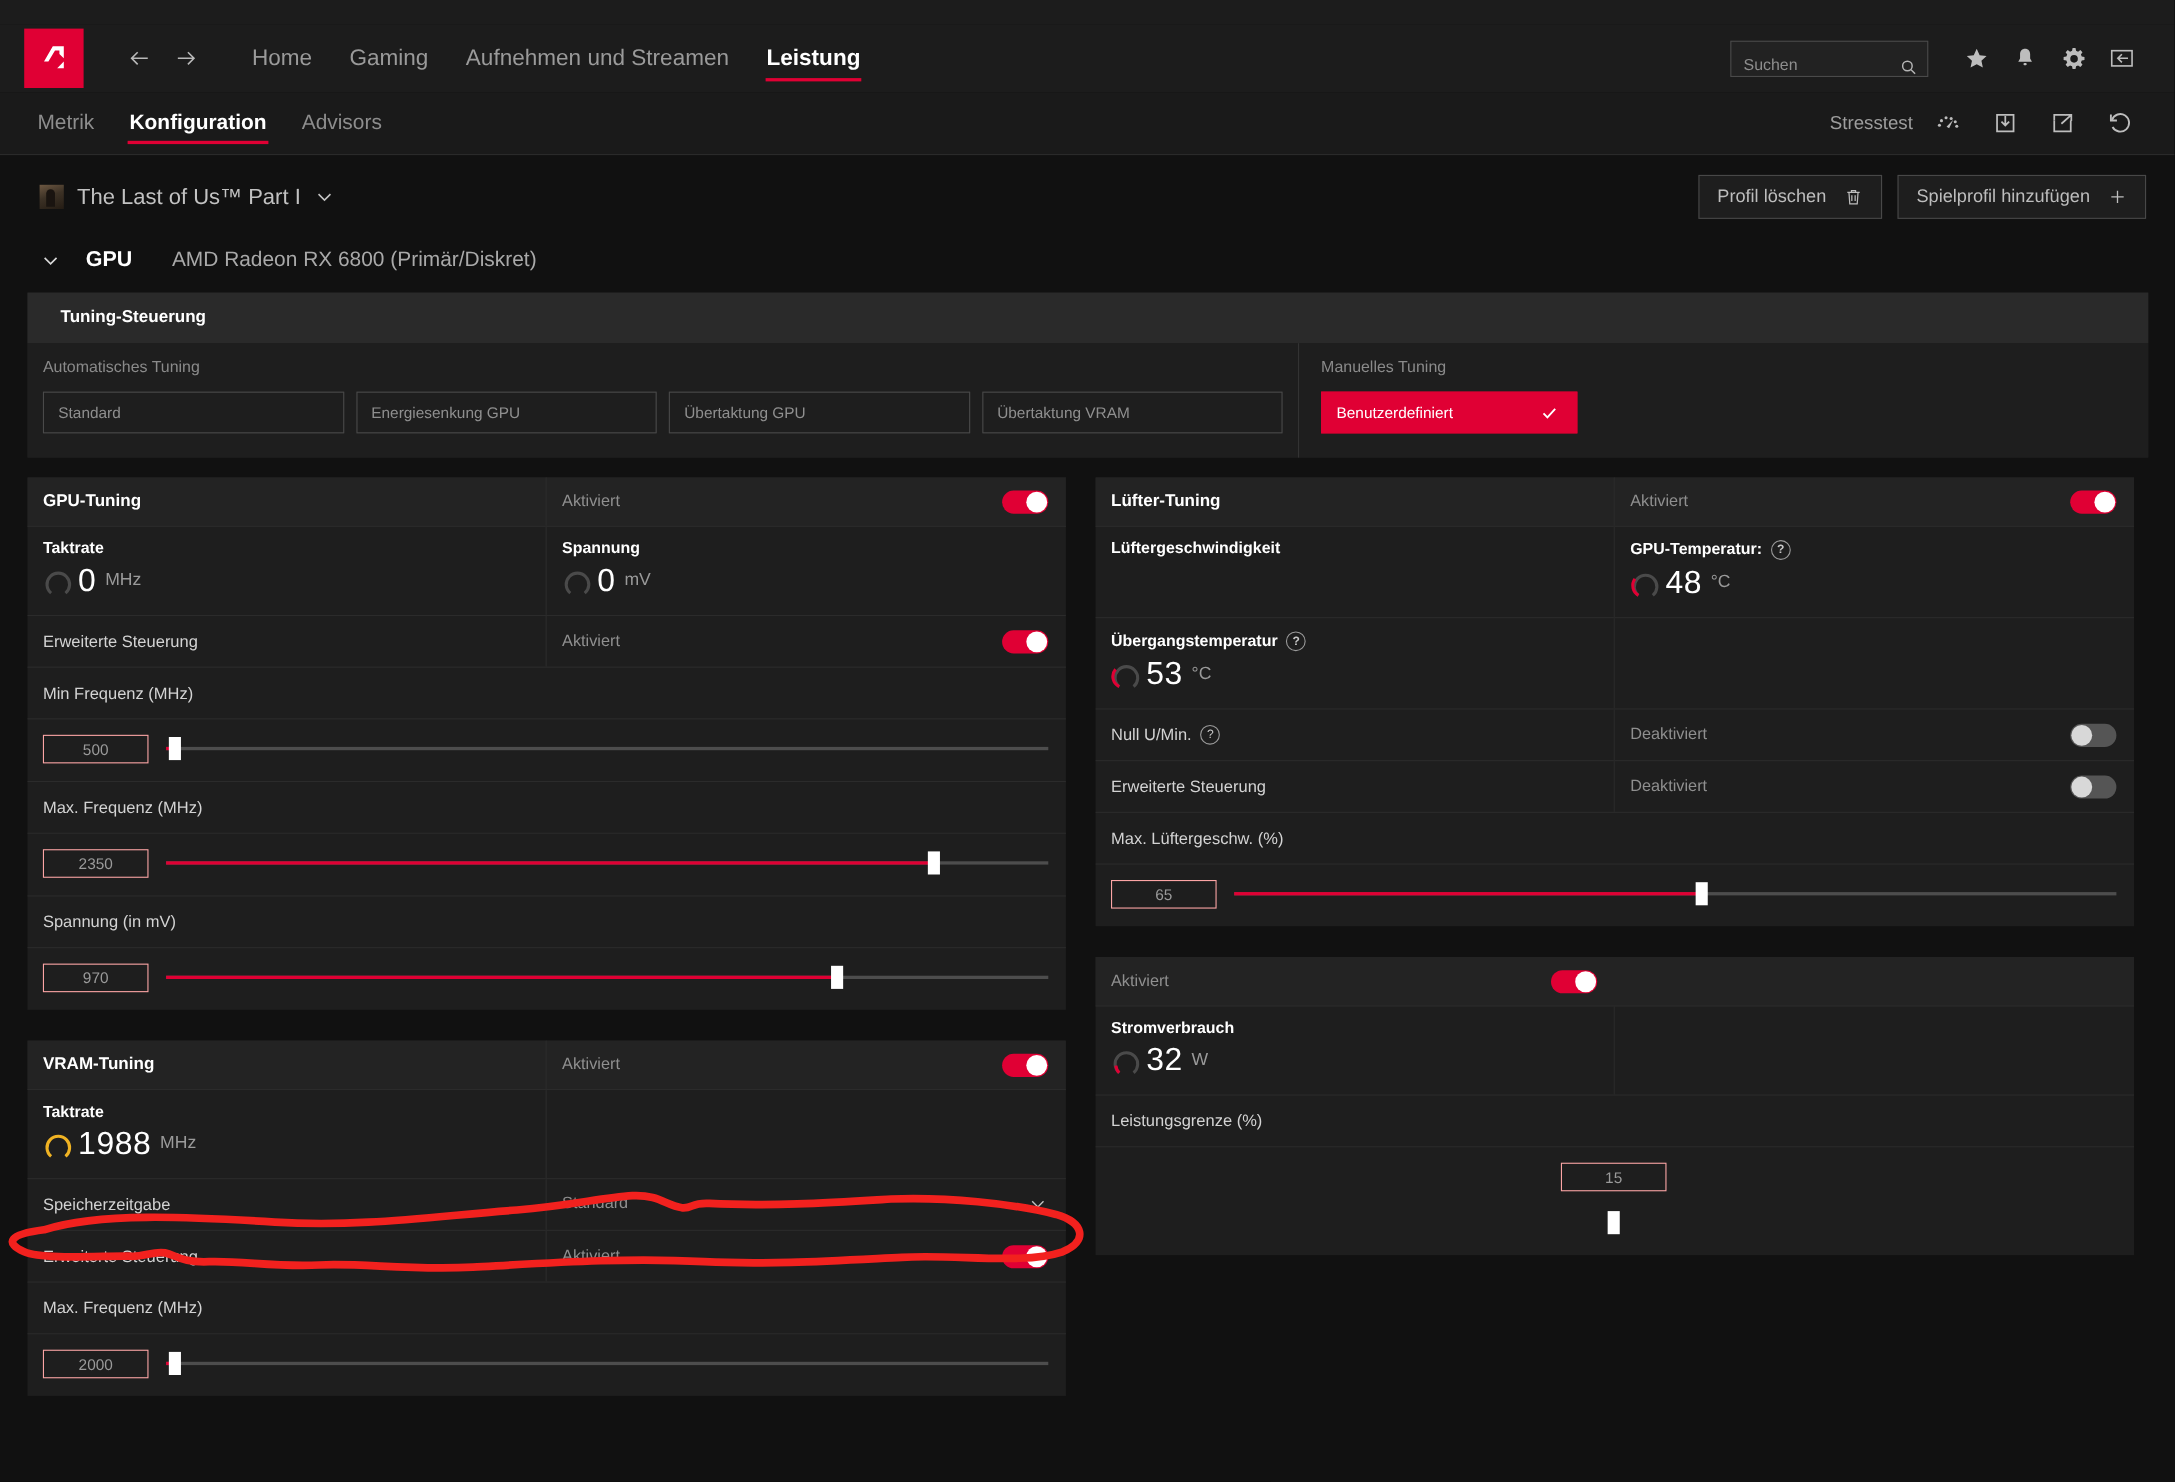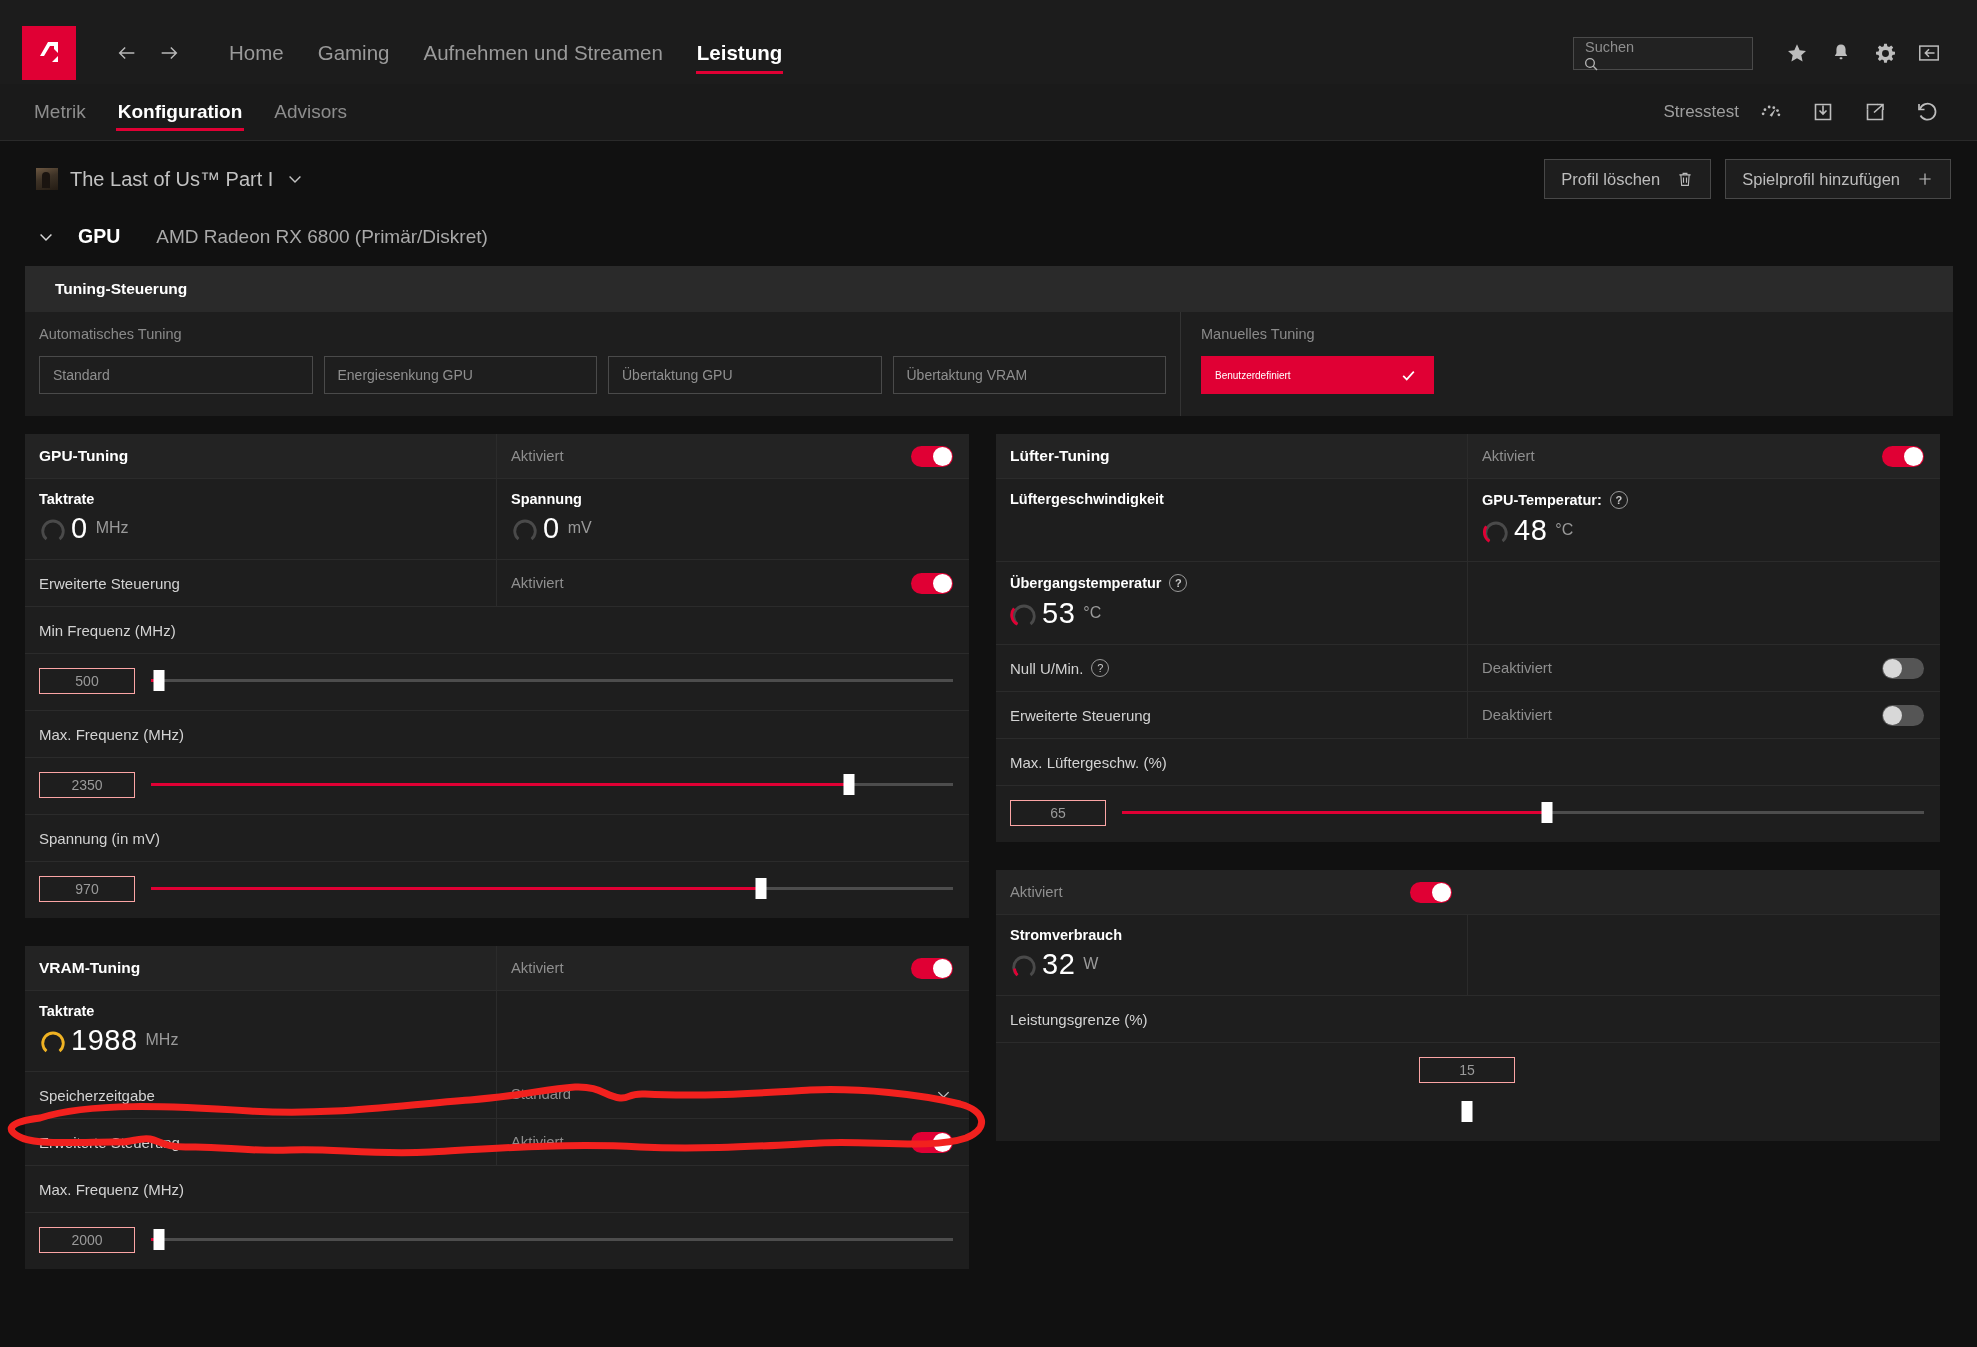--- a/index.html
+++ b/index.html
@@ -67,24 +67,23 @@
   .topright {
     margin-left: auto;
     display: flex; align-items: center;
     padding-right: 26px;
     gap: 0px;
   }
   .searchbox {
     width: 160px; height: 31px;
     border: 1px solid #4a4a4a;
     background: #222222;
-    display: flex; align-items: flex-start;
+    display: flex; align-items: flex-end;
     padding: 0 9px;
     margin-right: 22px;
-    flex-direction: column;
   }
   .searchbox input {
     background: transparent; border: none; outline: none;
     color: #b0b0b0; font-size: 14.5px;
     font-family: "Liberation Sans", sans-serif;
     width: 100%;
   }
   .searchbox input::placeholder { color: #8e8e8e; }
   .iconbtn {
     width: 44px; height: 44px;
@@ -200,21 +199,21 @@
     font-size: 14px;
   }
   .preset.custom {
     flex: none;
     width: 202px;
     background: #e00034;
     border-color: #e00034;
     color: #ffffff;
     justify-content: space-between;
     padding-right: 16px;
-    font-size: 10px;
+    font-size: 14px;
   }
 
   
   .cols { display: flex; padding: 18px 24px 0 25px; gap: 27px; align-items: flex-start; }
   .col { width: 944px; display:flex; flex-direction: column; gap: 28px; }
 
   .card { background: #1e1e1e; }
   .crow { display: flex; border-bottom: 1px solid #2b2b2b; }
   .crow:last-child { border-bottom: none; }
   .chalf { width: 50%; box-sizing: border-box; }

